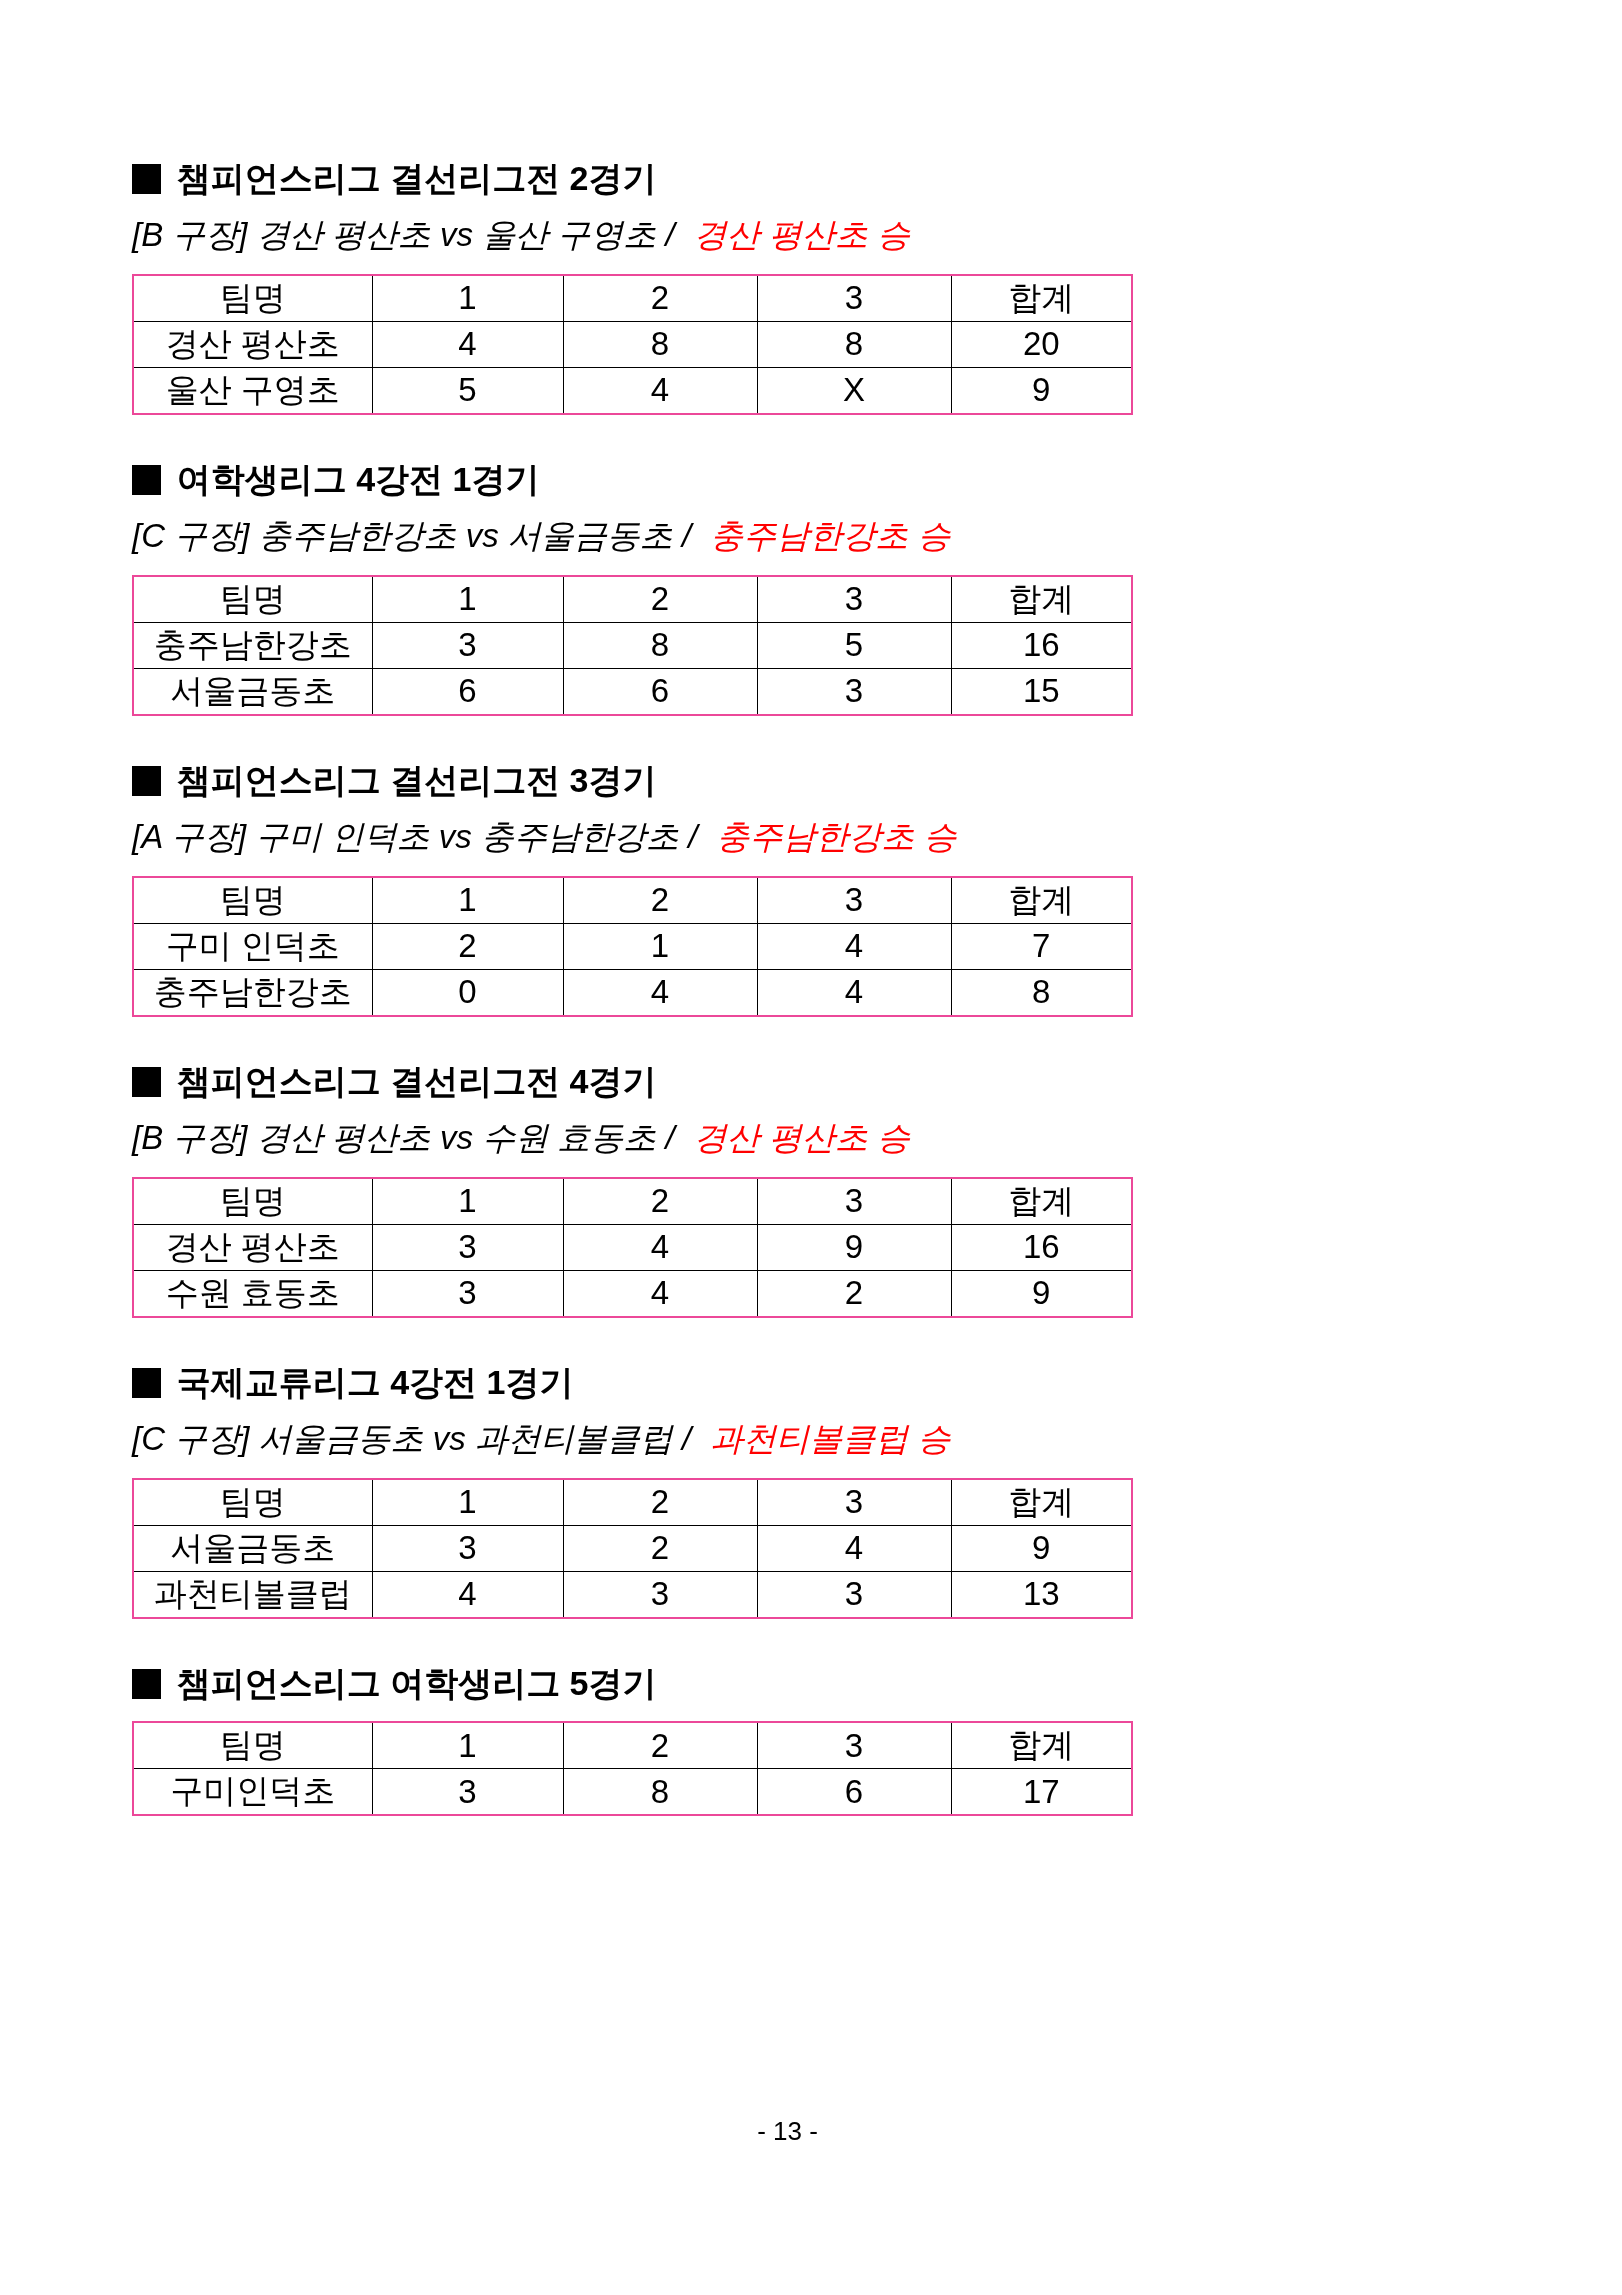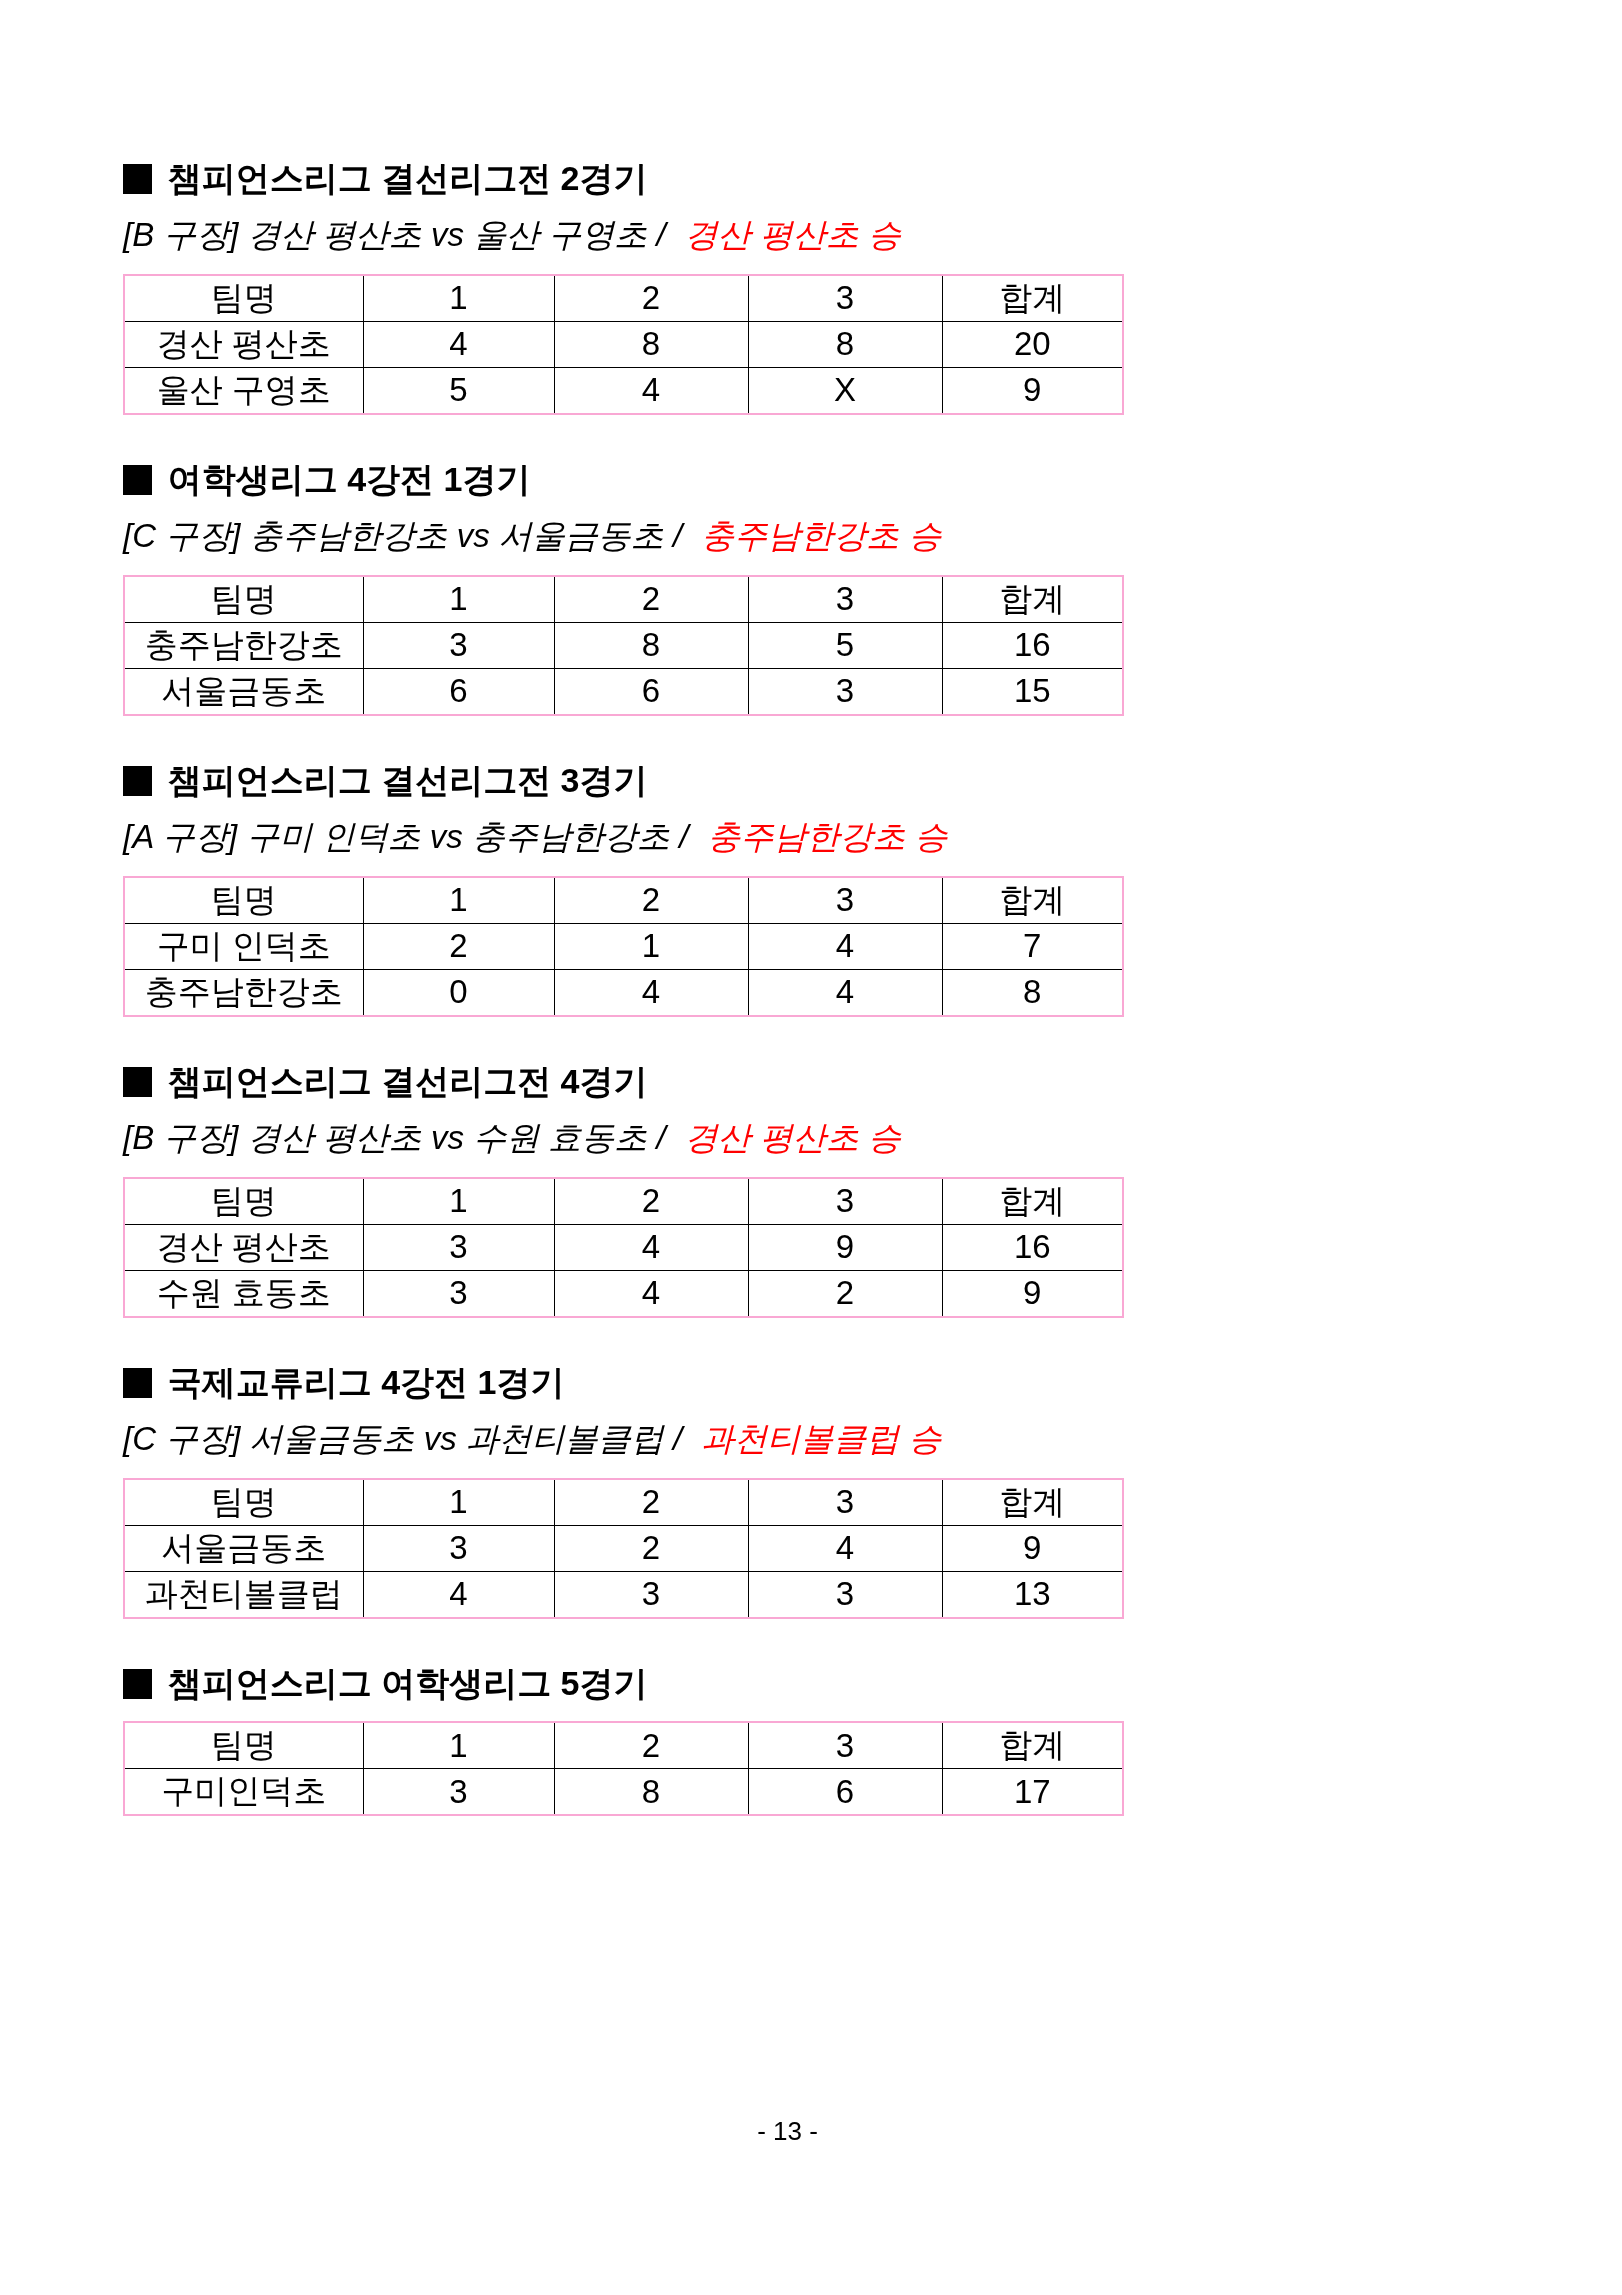--- a/index.html
+++ b/index.html
@@ -5,36 +5,36 @@
   html,body { margin:0; padding:0; background:#ffffff; }
   .page {
     position:relative;
     width:1622px;
     height:2295px;
     background:#ffffff;
     font-family:"Liberation Sans", sans-serif;
     color:#000000;
     overflow:hidden;
   }
-  .content { position:absolute; left:123px; top:160px; }
+  .content { position:absolute; left:132px; top:160px; }
   .match { margin:0 0 46px 0; }
   .title {
     display:flex; align-items:center; gap:15.7px;
     font-size:34px; font-weight:700; height:38px; margin:0;
     white-space:nowrap; letter-spacing:0;
   }
   .sq { width:29px; height:30px; background:#000000; flex:0 0 auto; }
   .sub {
     margin:15.7px 0 0 0; font-size:33px; font-weight:400;
     height:42px; line-height:42px; white-space:nowrap;font-style:italic;
   }
   .winner { color:#ff0000; margin-left:0.3em; }
   table.score {
     border-collapse:collapse; table-layout:fixed;
-    margin-top:18.3px; border:2px solid #f9a8d4;
+    margin-top:18.3px; border:2px solid #ec4899;
   }
   table.score col.c-team  { width:239px; }
   table.score col.c-in1   { width:191px; }
   table.score col.c-in2   { width:194px; }
   table.score col.c-in3   { width:194px; }
   table.score col.c-total { width:181px; }
   table.score th, table.score td {
     border:1.3px solid #000000;
     text-align:center; vertical-align:middle;
     font-size:33px; font-weight:400; padding:0;

